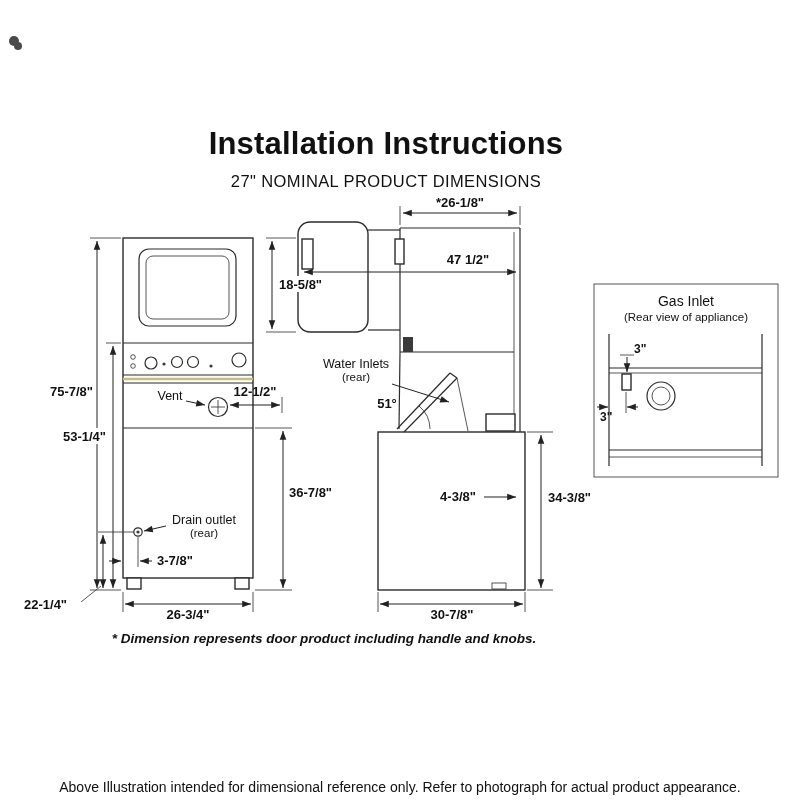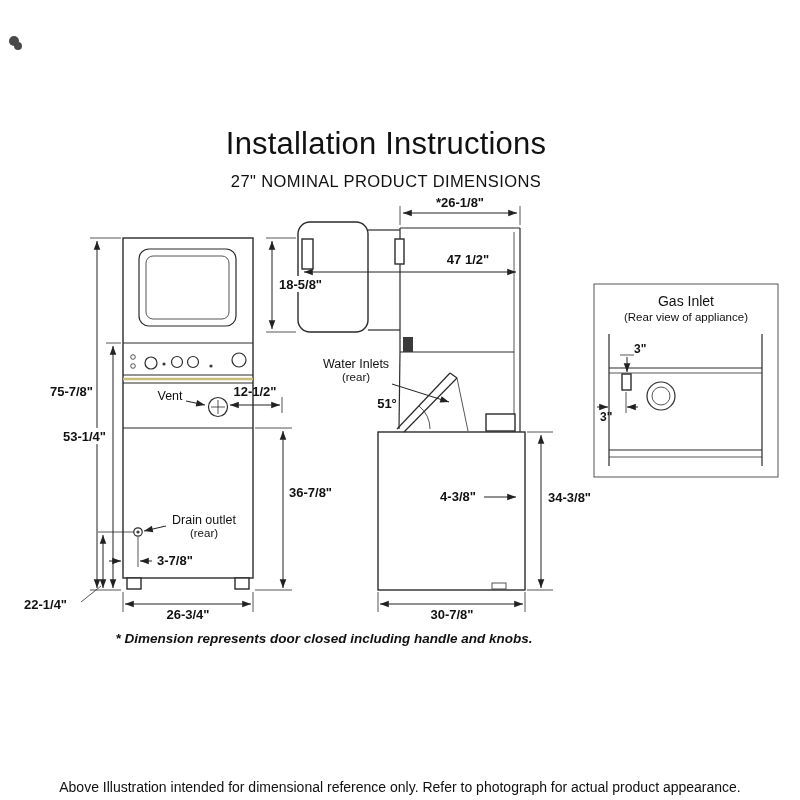--- a/index.html
+++ b/index.html
@@ -1,20 +1,20 @@
 <!DOCTYPE html>
 <html><head>
 <meta charset="utf-8">
 <style>
   *{margin:0;padding:0;box-sizing:border-box}
   html,body{background:#fff}
   body{width:800px;height:800px;overflow:hidden;font-family:"Liberation Sans",sans-serif;color:#111}
   .page{position:relative;width:800px;height:800px;background:#fff}
   .abs{position:absolute}
-  #title{top:126px;left:0;width:772px;text-align:center;font-size:31px;font-weight:400;letter-spacing:.2px}
+  #title{top:126px;left:0;width:772px;text-align:center;font-size:31px;font-weight:700;letter-spacing:.2px}
   #subtitle{top:172px;left:0;width:772px;text-align:center;font-size:16.5px;font-weight:400;letter-spacing:.4px}
   #note1{top:631px;left:0;width:648px;text-align:center;font-size:13.5px;font-weight:bold;font-style:italic}
   #note2{top:649px;left:0;width:648px;text-align:center;font-size:13.5px;font-style:italic}
   #note2 .prefix{font-weight:bold}
   #footer{top:779px;left:0;width:800px;text-align:center;font-size:14px}
   svg{position:absolute;top:0;left:0}
   .ol{fill:#fff;stroke:#2b2b2b;stroke-width:1.4}
   .ln{fill:none;stroke:#2b2b2b;stroke-width:1.2}
   .tn{fill:none;stroke:#2b2b2b;stroke-width:.8}
   .dim{fill:none;stroke:#222;stroke-width:1;marker-start:url(#arw);marker-end:url(#arw)}
@@ -200,16 +200,16 @@
     <text class="dimtxt" x="634" y="353" style="font-size:12px">3"</text>
     <line class="tn" x1="626" y1="392" x2="626" y2="413"></line>
     <line class="dime" x1="597" y1="407" x2="608" y2="407"></line>
     <line class="dime" x1="638" y1="407" x2="627" y2="407"></line>
     <text class="dimtxt" x="600" y="421" style="font-size:12px">3"</text>
   </g>
 </svg>
 
   <div class="abs" id="title">Installation Instructions</div>
   <div class="abs" id="subtitle">27" NOMINAL PRODUCT DIMENSIONS</div>
-  <div class="abs" id="note1">* Dimension represents door closed including handle and knobs.</div>
+  <div class="abs" id="note1">* Dimension represents door product including handle and knobs.</div>
   <div class="abs" id="footer">Above Illustration intended for dimensional reference only. Refer to photograph for actual product appearance.</div>
 
 </div>
 
 </body></html>

